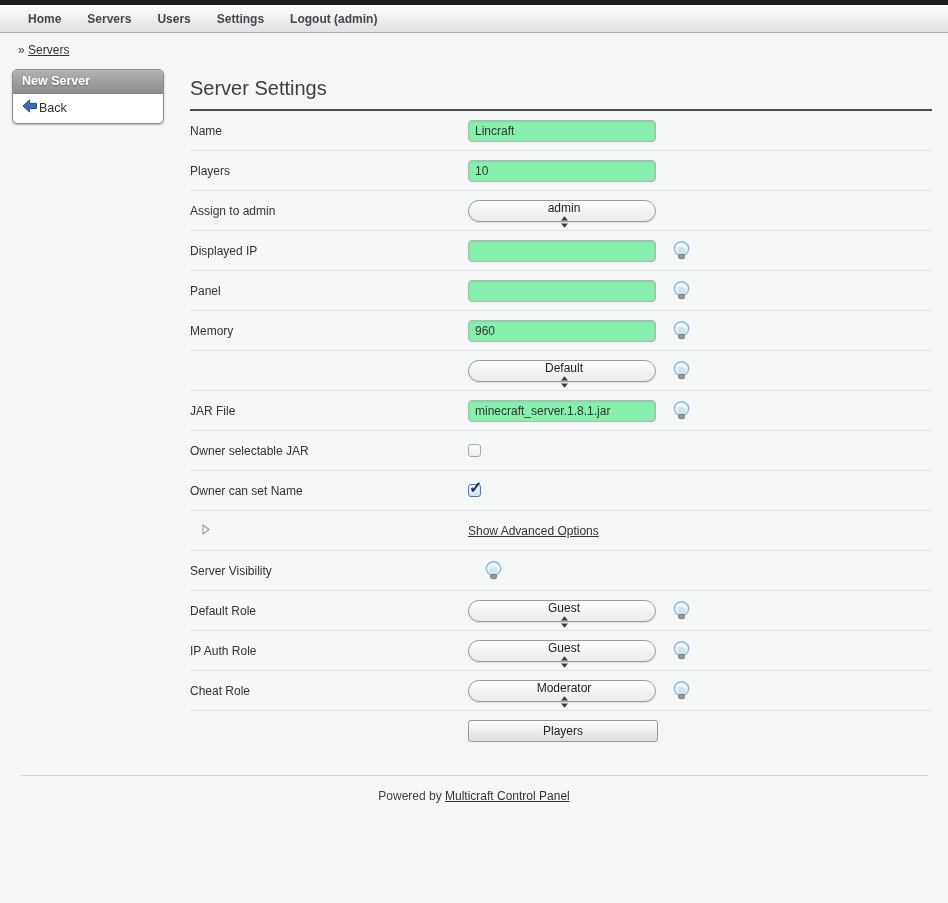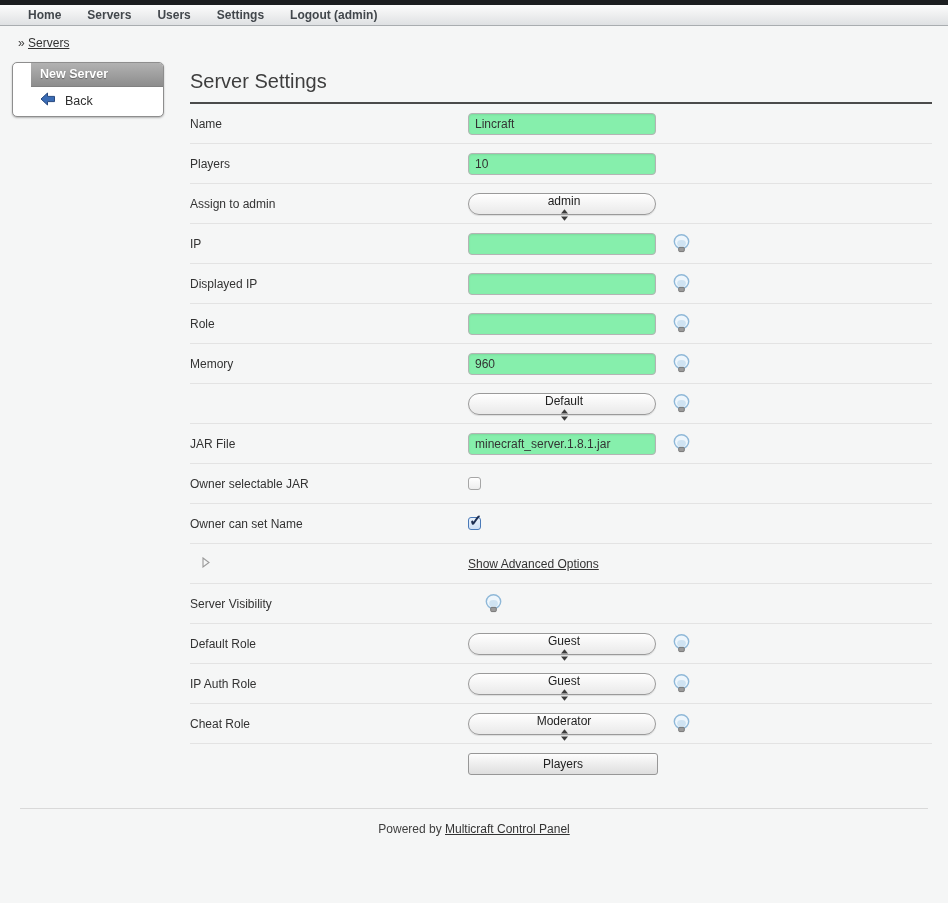--- a/index.html
+++ b/index.html
@@ -7,21 +7,21 @@
   body {
     font-family: "Liberation Sans", sans-serif;
     background: #f5f6f6;
     color: #333;
   }
   .page { position: relative; width: 948px; min-height: 903px; background: #f5f6f6; overflow: hidden; }
 
   
   .topstrip { height: 5px; background: #1c1e20; }
   .navbar {
-    height: 21px;
+    height: 28px;
     background: linear-gradient(#fcfcfc, #dfe1e3);
     border-bottom: 1px solid #a9adb0;
     display: flex; align-items: center;
     padding-left: 28px; gap: 26px;
   }
   .nav-item {
     font-size: 12px; font-weight: bold; color: #42474c;
     cursor: pointer; text-decoration: none;
   }
 
@@ -31,31 +31,30 @@
 
   
   .layout { display: flex; align-items: flex-start; }
   .sidebar-col { width: 180px; flex: 0 0 180px; }
   .widget {
     margin: 5px 0 0 12px; width: 152px;
     background: #fff;
     border: 1px solid #8e8e8e; border-radius: 5px;
     box-shadow: 0 1px 2px rgba(0,0,0,.28);
     overflow: hidden;
-    padding-left: 18px;
   }
   .widget-header {
     background: linear-gradient(#b2b2b2, #8d8d8d);
     color: #fff; font-weight: bold; font-size: 12.5px;
     padding: 4px 9px 5px;
     text-shadow: 0 1px 1px rgba(0,0,0,.35);
     border-bottom: 1px solid #818181;
   }
   .widget-item {
-    display: flex; align-items: center; gap: 9px;
+    display: flex; align-items: center; gap: 1px;
     padding: 5px 9px 7px; font-size: 12.5px; color: #2e2e2e;
     cursor: pointer;
   }
 
   
   .main { flex: 1 1 auto; padding: 0 16px 0 10px; }
   .section-title {
     margin: 0; padding: 13px 0 9px;
     font-size: 20px; font-weight: normal; color: #3e3e3e;
     border-bottom: 2px solid #4b4b4b;
@@ -192,50 +191,37 @@
             <span>
               <svg width="9" height="14" viewBox="0 0 9 14">
                 <path d="M4.5 1.2 L8 5.4 H1 Z" fill="#3c3c3c"></path>
                 <path d="M4.5 12.8 L1 8.6 H8 Z" fill="#3c3c3c"></path>
               </svg>
             </span>
           </div>
         </div>
       </div>
 
-      <div class="row">
-        <div class="row-label">IP</div>
+
+      <div class="row">
+        <div class="row-label">Displayed IP</div>
         <div class="row-field">
           <input type="text" class="text-input" value="" style="">
           <span class="bulb">
             <svg width="17" height="19" viewBox="0 0 17 19">
               <ellipse cx="8.5" cy="7.6" rx="7.2" ry="6.9" fill="#eef6fc" stroke="#8fb8d8" stroke-width="1.4"></ellipse>
               <ellipse cx="8.5" cy="9.4" rx="4.4" ry="3.4" fill="#cfe3f2"></ellipse>
               <rect x="5.7" y="13.4" width="5.6" height="4.2" rx="1" fill="#9b9b9b" stroke="#6e6e6e" stroke-width="0.9"></rect>
             </svg>
           </span>
         </div>
       </div>
 
       <div class="row">
-        <div class="row-label">Displayed IP</div>
-        <div class="row-field">
-          <input type="text" class="text-input" value="" style="">
-          <span class="bulb">
-            <svg width="17" height="19" viewBox="0 0 17 19">
-              <ellipse cx="8.5" cy="7.6" rx="7.2" ry="6.9" fill="#eef6fc" stroke="#8fb8d8" stroke-width="1.4"></ellipse>
-              <ellipse cx="8.5" cy="9.4" rx="4.4" ry="3.4" fill="#cfe3f2"></ellipse>
-              <rect x="5.7" y="13.4" width="5.6" height="4.2" rx="1" fill="#9b9b9b" stroke="#6e6e6e" stroke-width="0.9"></rect>
-            </svg>
-          </span>
-        </div>
-      </div>
-
-      <div class="row">
-        <div class="row-label">Role</div>
+        <div class="row-label">Panel</div>
         <div class="row-field">
           <input type="text" class="text-input" value="" style="">
           <span class="bulb">
             <svg width="17" height="19" viewBox="0 0 17 19">
               <ellipse cx="8.5" cy="7.6" rx="7.2" ry="6.9" fill="#eef6fc" stroke="#8fb8d8" stroke-width="1.4"></ellipse>
               <ellipse cx="8.5" cy="9.4" rx="4.4" ry="3.4" fill="#cfe3f2"></ellipse>
               <rect x="5.7" y="13.4" width="5.6" height="4.2" rx="1" fill="#9b9b9b" stroke="#6e6e6e" stroke-width="0.9"></rect>
             </svg>
           </span>
         </div>

